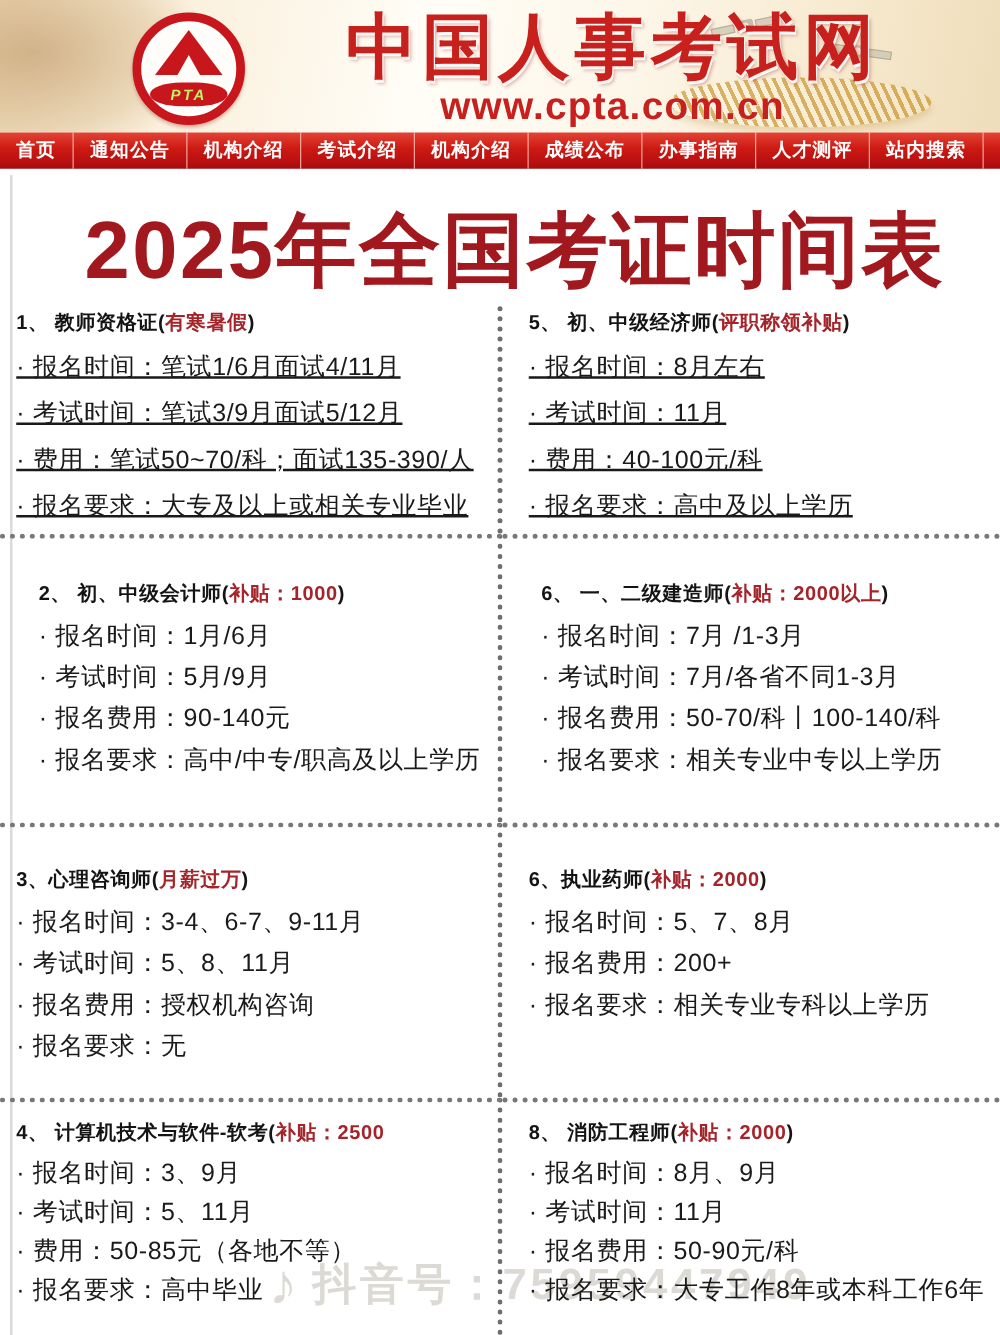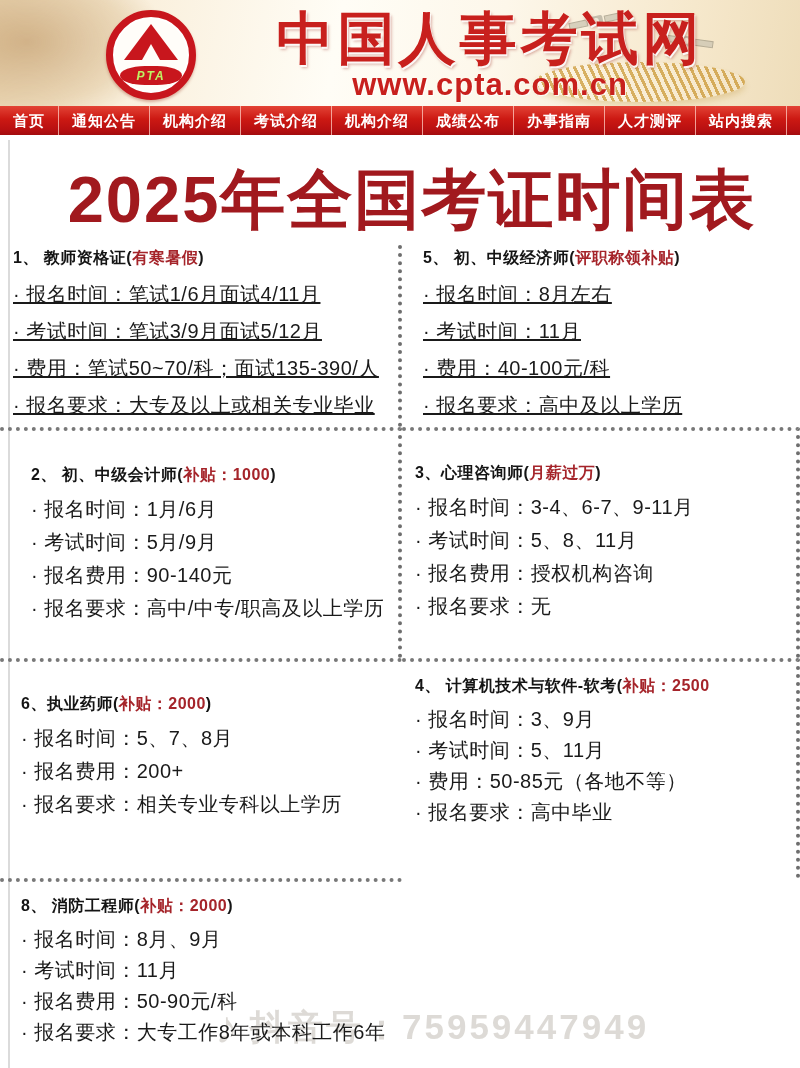--- a/index.html
+++ b/index.html
@@ -153,20 +153,27 @@
     </section>
 
     <section class="cell row-2 col-l">
       <h2 class="card-title"><span class="t-main">2、 初、中级会计师(</span><span class="t-red">补贴：1000</span><span class="t-main">)</span></h2>
       <p class="line">· 报名时间：1月/6月</p>
       <p class="line">· 考试时间：5月/9月</p>
       <p class="line">· 报名费用：90-140元</p>
       <p class="line">· 报名要求：高中/中专/职高及以上学历</p>
     </section>
 
+    <section class="cell row-2 col-r">
+      <h2 class="card-title"><span class="t-main">6、 一、二级建造师(</span><span class="t-red">补贴：2000以上</span><span class="t-main">)</span></h2>
+      <p class="line">· 报名时间：7月 /1-3月</p>
+      <p class="line">· 考试时间：7月/各省不同1-3月</p>
+      <p class="line">· 报名费用：50-70/科丨100-140/科</p>
+      <p class="line">· 报名要求：相关专业中专以上学历</p>
+    </section>
 
     <section class="cell row-3 col-l">
       <h2 class="card-title"><span class="t-main">3、心理咨询师(</span><span class="t-red">月薪过万</span><span class="t-main">)</span></h2>
       <p class="line">· 报名时间：3-4、6-7、9-11月</p>
       <p class="line">· 考试时间：5、8、11月</p>
       <p class="line">· 报名费用：授权机构咨询</p>
       <p class="line">· 报名要求：无</p>
     </section>
 
     <section class="cell row-3 col-r">

